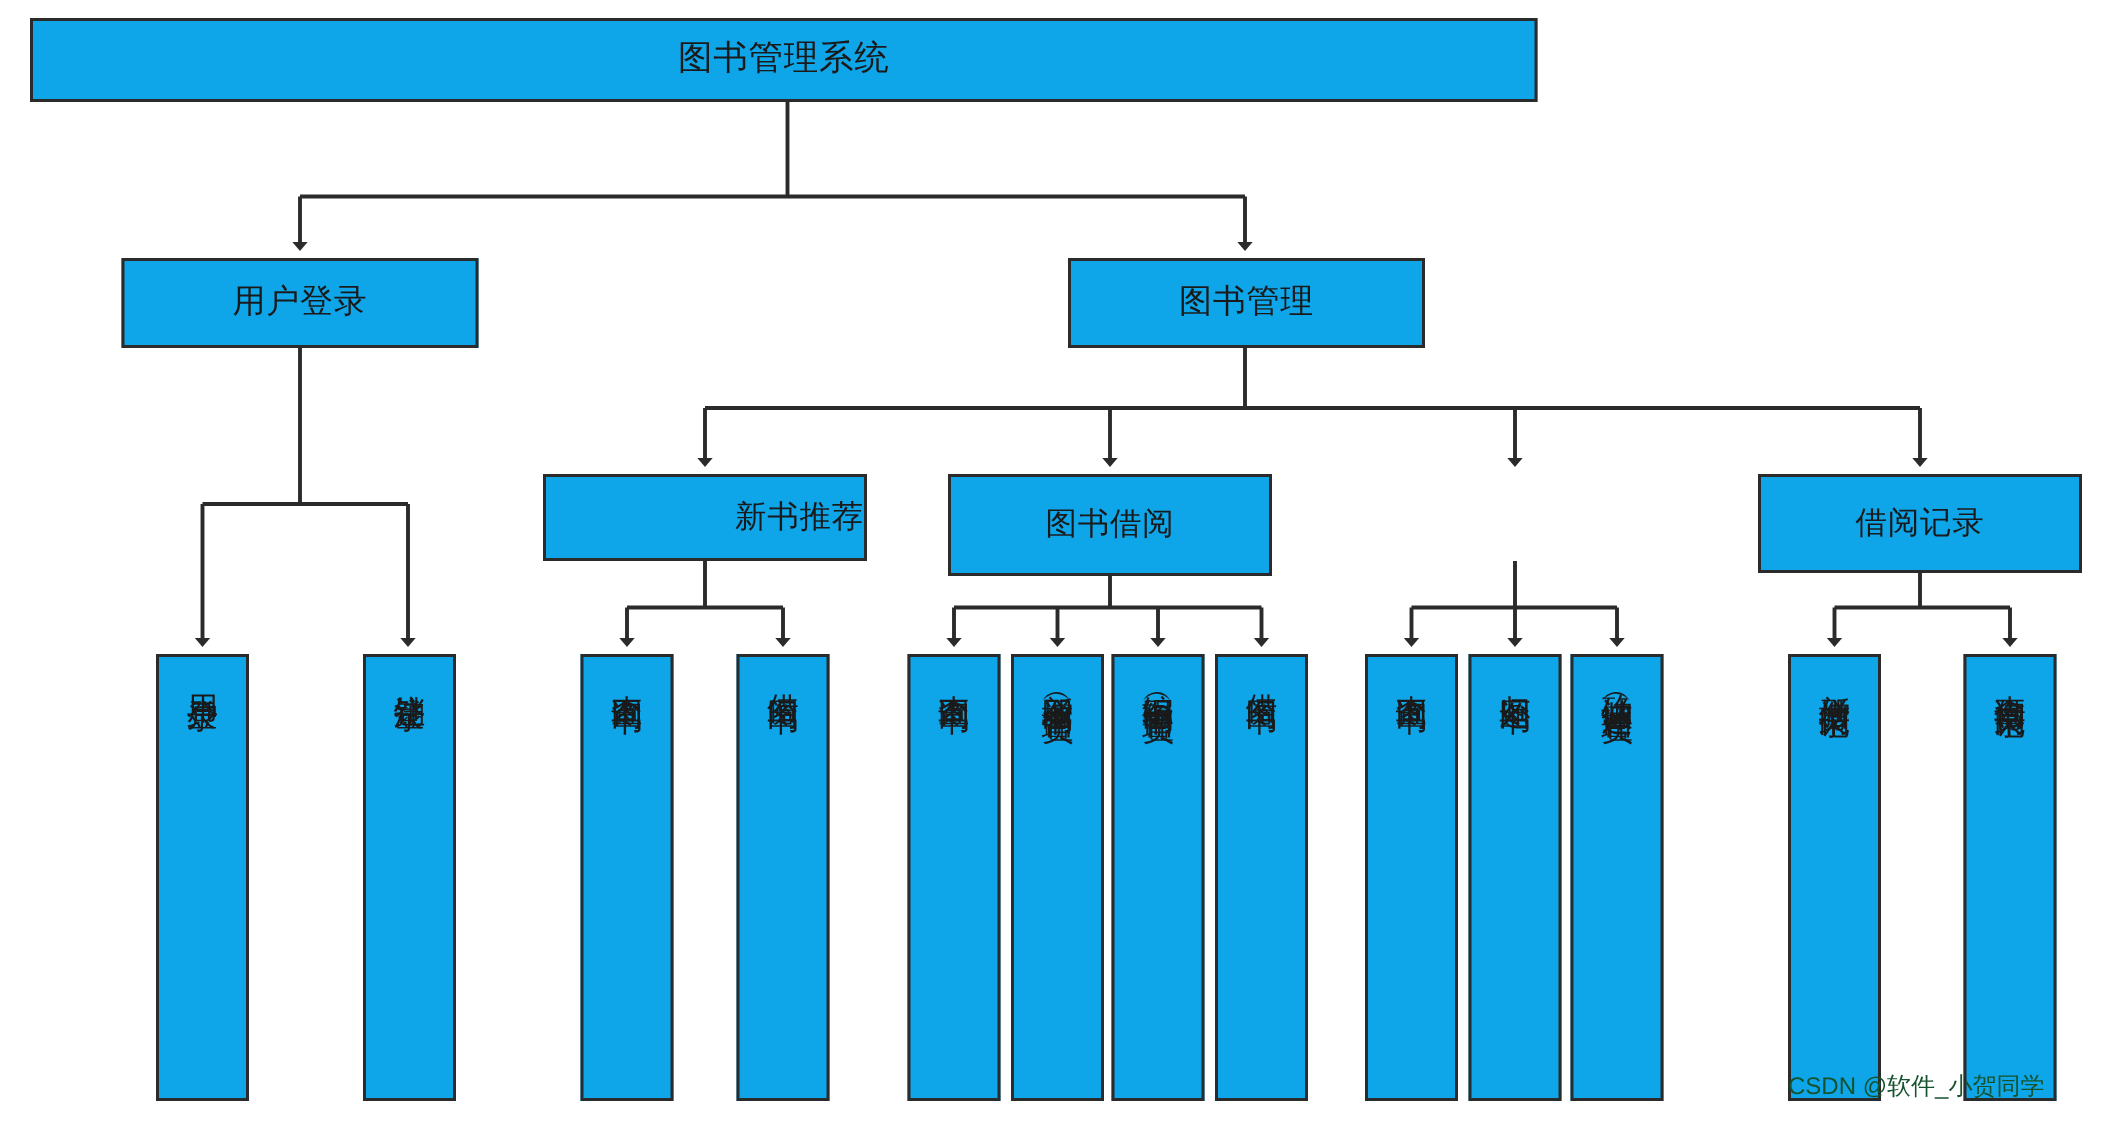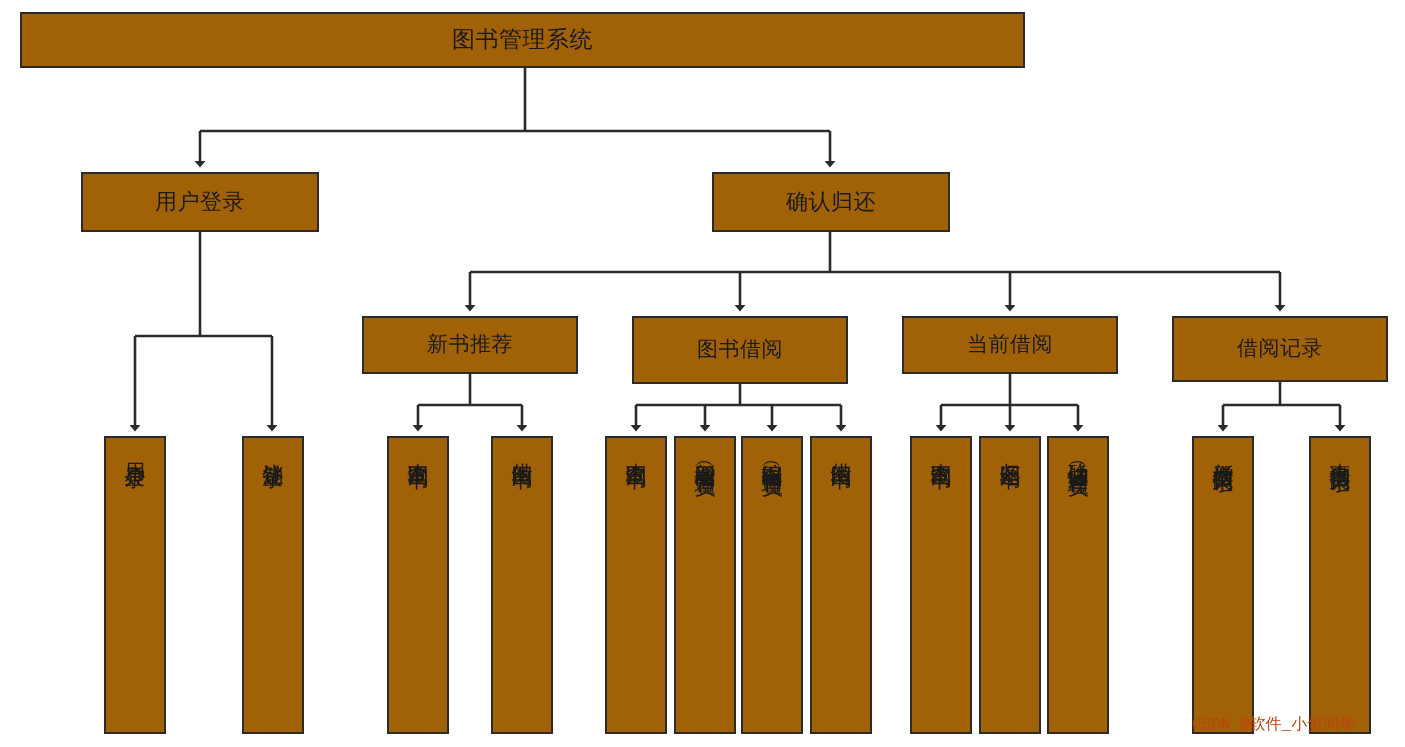--- a/index.html
+++ b/index.html
@@ -22,21 +22,21 @@
     position: absolute;
     top: 0;
     left: 0;
     width: 1405px;
     height: 747px;
     display: block;
   }
   .node-box {
     position: absolute;
     box-sizing: border-box;
-    background: #a16207;
+    background: #0ea5e9;
     border: 2px solid #2b2b2b;
     display: flex;
     align-items: center;
     justify-content: center;
     overflow: hidden;
   }
   .node-label {
     color: #1a1a1a;
     text-align: center;
     line-height: 1.12;
@@ -56,24 +56,24 @@
     text-orientation: upright;
     font-size: 21px;
     line-height: 1.05;
     letter-spacing: 2px;
   }
   #watermark {
     position: absolute;
     left: 1192px;
     top: 714px;
     font-size: 16px;
-    color: #c2410c;
+    color: #14532d;
     white-space: nowrap;
     pointer-events: none;
-    font-family: Liberation Mono, monospace;
+    font-family: Liberation Sans, sans-serif;
   }
 </style>
 </head>
 <body>
 
 <div id="diagram-root">
 
   <svg id="diagram-svg" viewBox="0 0 1405 747">
     <defs>
       <marker id="arrowhead" markerWidth="9" markerHeight="11" refX="3" refY="5.4" orient="auto" markerUnits="userSpaceOnUse">
@@ -138,34 +138,31 @@
 
   <div class="node-box lvl0" style="left:20px; top:12px; width:1005px; height:56px;">
     <span class="node-label">图书管理系统</span>
   </div>
 
   <div class="node-box lvl1" style="left:81px; top:172px; width:238px; height:60px;">
     <span class="node-label">用户登录</span>
   </div>
 
   <div class="node-box lvl1" style="left:712px; top:172px; width:238px; height:60px;">
-    <span class="node-label">确认归还</span>
-  </div>
-
-  <div class="node-box lvl2" style="left:362px; top:316px; width:216px; height:58px;">
+    <span class="node-label">图书管理</span>
+  </div>
+
+  <div class="node-box lvl2" style="left:362px; top:316px; width:216px; height:58px;justify-content:flex-end;">
     <span class="node-label">新书推荐</span>
   </div>
 
   <div class="node-box lvl2" style="left:632px; top:316px; width:216px; height:68px;">
     <span class="node-label">图书借阅</span>
   </div>
 
-  <div class="node-box lvl2" style="left:902px; top:316px; width:216px; height:58px;">
-    <span class="node-label">当前借阅</span>
-  </div>
 
   <div class="node-box lvl2" style="left:1172px; top:316px; width:216px; height:66px;">
     <span class="node-label">借阅记录</span>
   </div>
 
   <div class="node-box leaf" style="left:104px; top:436px; width:62px; height:298px;">
     <span class="node-label">用户登录</span>
   </div>
 
   <div class="node-box leaf" style="left:242px; top:436px; width:62px; height:298px;">

